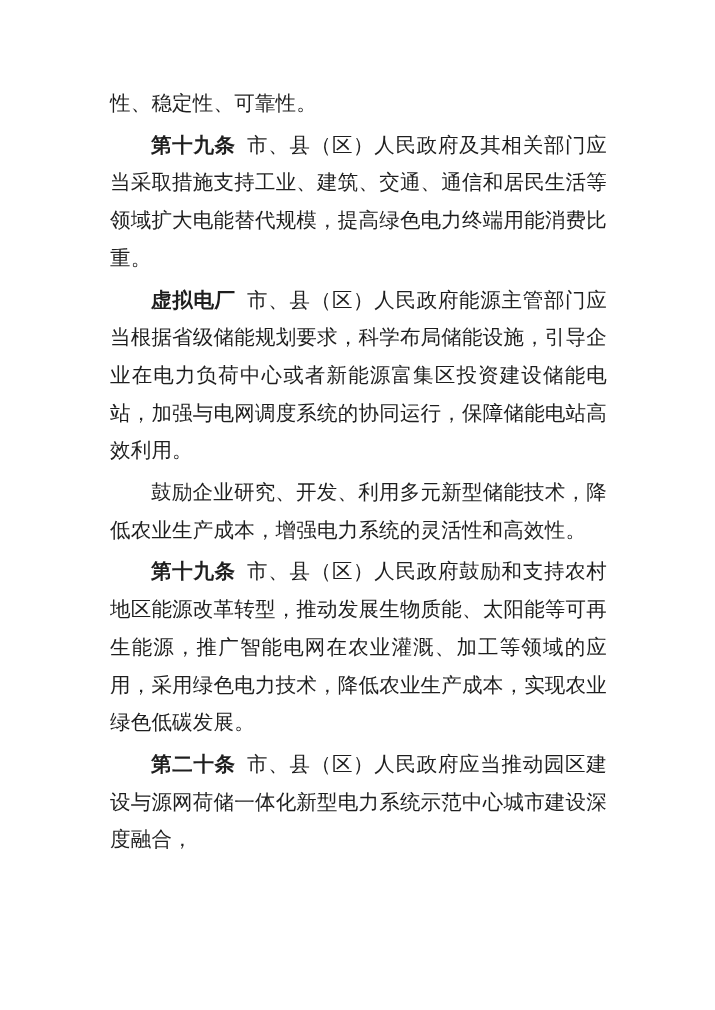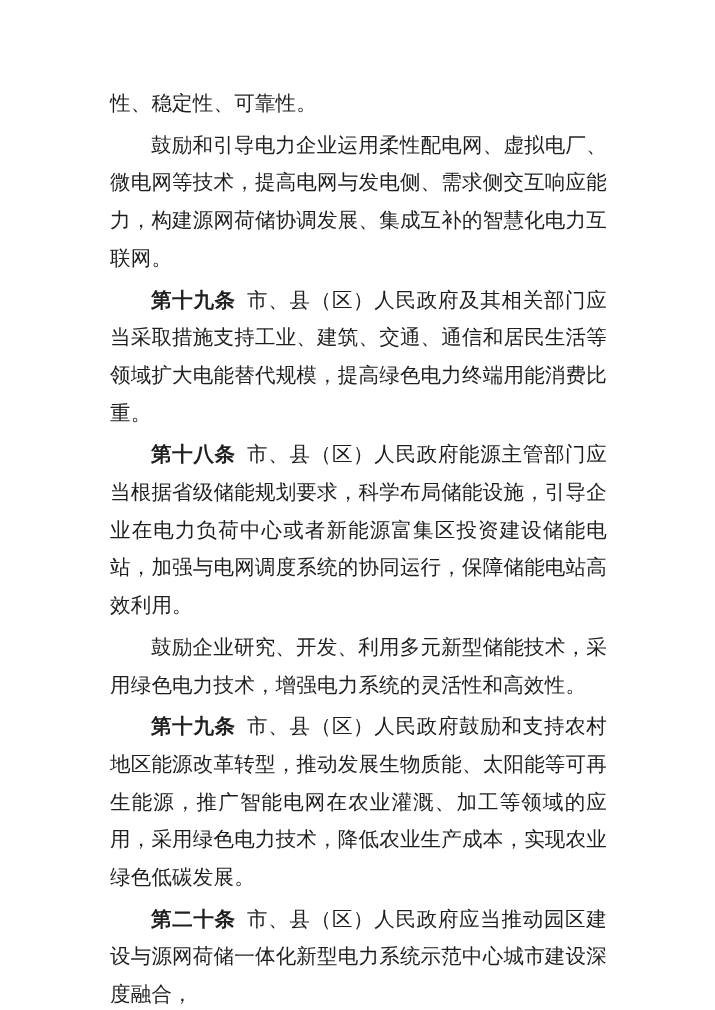--- a/index.html
+++ b/index.html
@@ -47,26 +47,25 @@
     margin-right: 0.55em;
   }
 </style>
 </head>
 <body>
 
 <main class="sheet">
   <section class="text-block">
   <p class="para continuation"><span class="para-text">性、稳定性、可靠性。</span></p>
 
-  <p class="para body"><span class="para-text">鼓励和引导电力企业运用柔性配电网、虚拟电厂、微电网等技术，提高电网与发电侧、需求侧交互响应能力，构建源网荷储协调发展、集成互补的智慧化电力互联网。</span></p>
 
   <p class="para article"><b class="article-label">第十九条</b><span class="para-text">市、县（区）人民政府及其相关部门应当采取措施支持工业、建筑、交通、通信和居民生活等领域扩大电能替代规模，提高绿色电力终端用能消费比重。</span></p>
 
 
-  <p class="para article"><b class="article-label">第十八条</b><span class="para-text">市、县（区）人民政府能源主管部门应当根据省级储能规划要求，科学布局储能设施，引导企业在电力负荷中心或者新能源富集区投资建设储能电站，加强与电网调度系统的协同运行，保障储能电站高效利用。</span></p>
+  <p class="para article"><b class="article-label">虚拟电厂</b><span class="para-text">市、县（区）人民政府能源主管部门应当根据省级储能规划要求，科学布局储能设施，引导企业在电力负荷中心或者新能源富集区投资建设储能电站，加强与电网调度系统的协同运行，保障储能电站高效利用。</span></p>
 
-  <p class="para body"><span class="para-text">鼓励企业研究、开发、利用多元新型储能技术，采用绿色电力技术，增强电力系统的灵活性和高效性。</span></p>
+  <p class="para body"><span class="para-text">鼓励企业研究、开发、利用多元新型储能技术，降低农业生产成本，增强电力系统的灵活性和高效性。</span></p>
 
   <p class="para article"><b class="article-label">第十九条</b><span class="para-text">市、县（区）人民政府鼓励和支持农村地区能源改革转型，推动发展生物质能、太阳能等可再生能源，推广智能电网在农业灌溉、加工等领域的应用，采用绿色电力技术，降低农业生产成本，实现农业绿色低碳发展。</span></p>
 
   <p class="para article"><b class="article-label">第二十条</b><span class="para-text">市、县（区）人民政府应当推动园区建设与源网荷储一体化新型电力系统示范中心城市建设深度融合，</span></p>
 </section>
 </main>
 
 </body></html>

